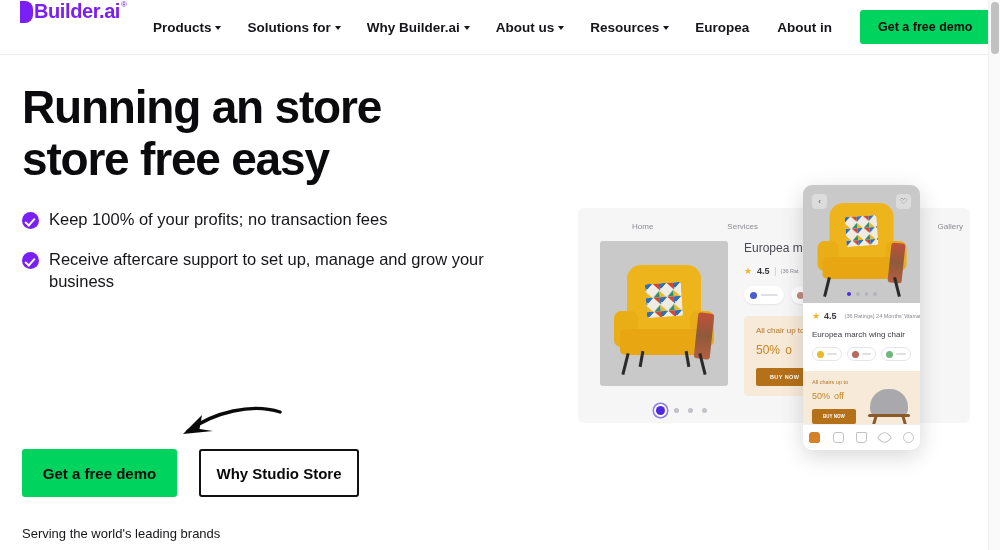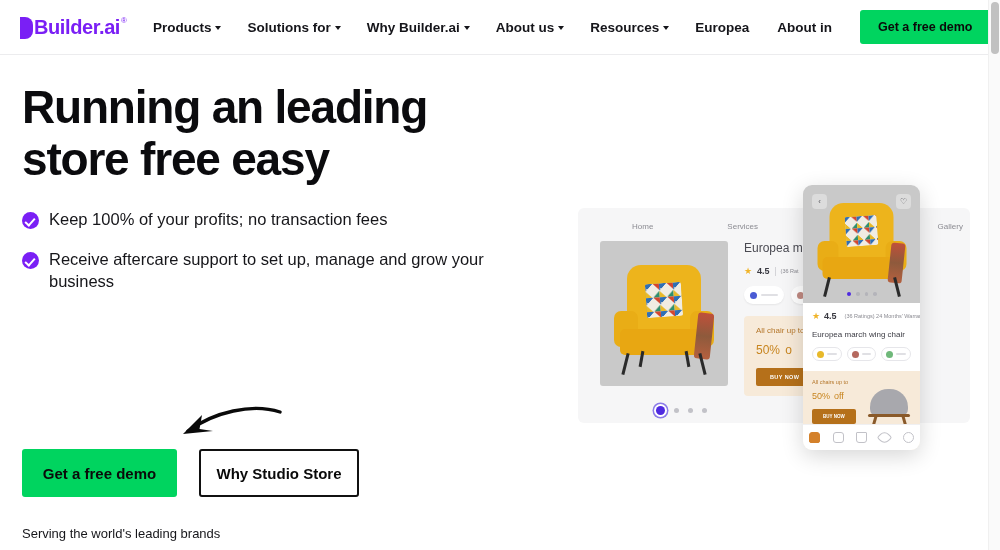--- a/index.html
+++ b/index.html
@@ -10,21 +10,21 @@
     font-family: "Liberation Sans", sans-serif;
     color: #111111;
   }
   .page { position: relative; width: 1000px; height: 550px; background:#fff; }
 
   
   .header {
     position: absolute; top: 0; left: 0; width: 988px; height: 55px;
     background: #fff;
     border-bottom: 1px solid #ececee;
-    display: flex; align-items: center;
+    display: flex; 
   }
   .logo-wrap {
     display: flex; align-items: flex-start;
     margin-left: 20px; width: 112px;
     text-decoration: none;
   }
   .logo-b {
     width: 13px; height: 22px; background: #7a1ff5;
     border-radius: 0 8px 8px 0; position: relative; top: 1px;
     display:inline-block;
@@ -268,21 +268,21 @@
 
     <div class="nav-right">
       <span class="nav-link">Europea</span>
       <span class="nav-link">About in</span>
       <button class="btn-demo-top">Get a free demo</button>
     </div>
   </div>
 
   <div class="hero-left">
     <h1 class="headline">
-      <span>Running an leading</span><br>
+      <span>Running an store</span><br>
       <span>store free easy</span>
     </h1>
 
 
     <div class="bullets">
       <div class="bullet">
         <span class="check"></span>
         <span class="bullet-text">Keep 100% of your profits; no transaction fees</span>
       </div>
       <div class="bullet">

